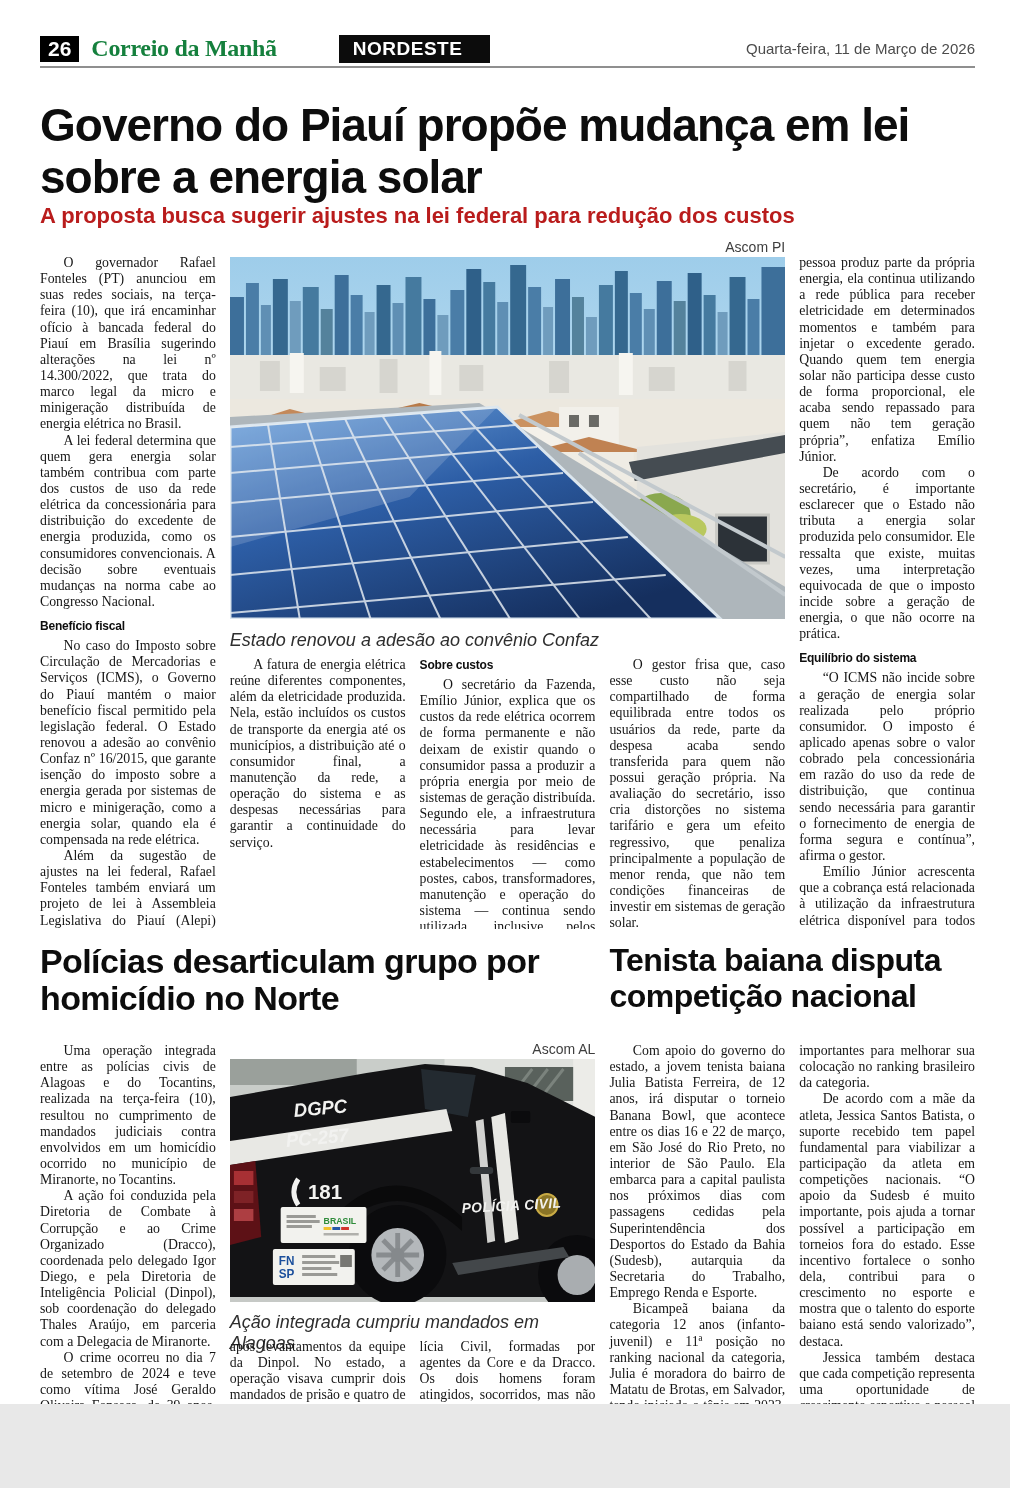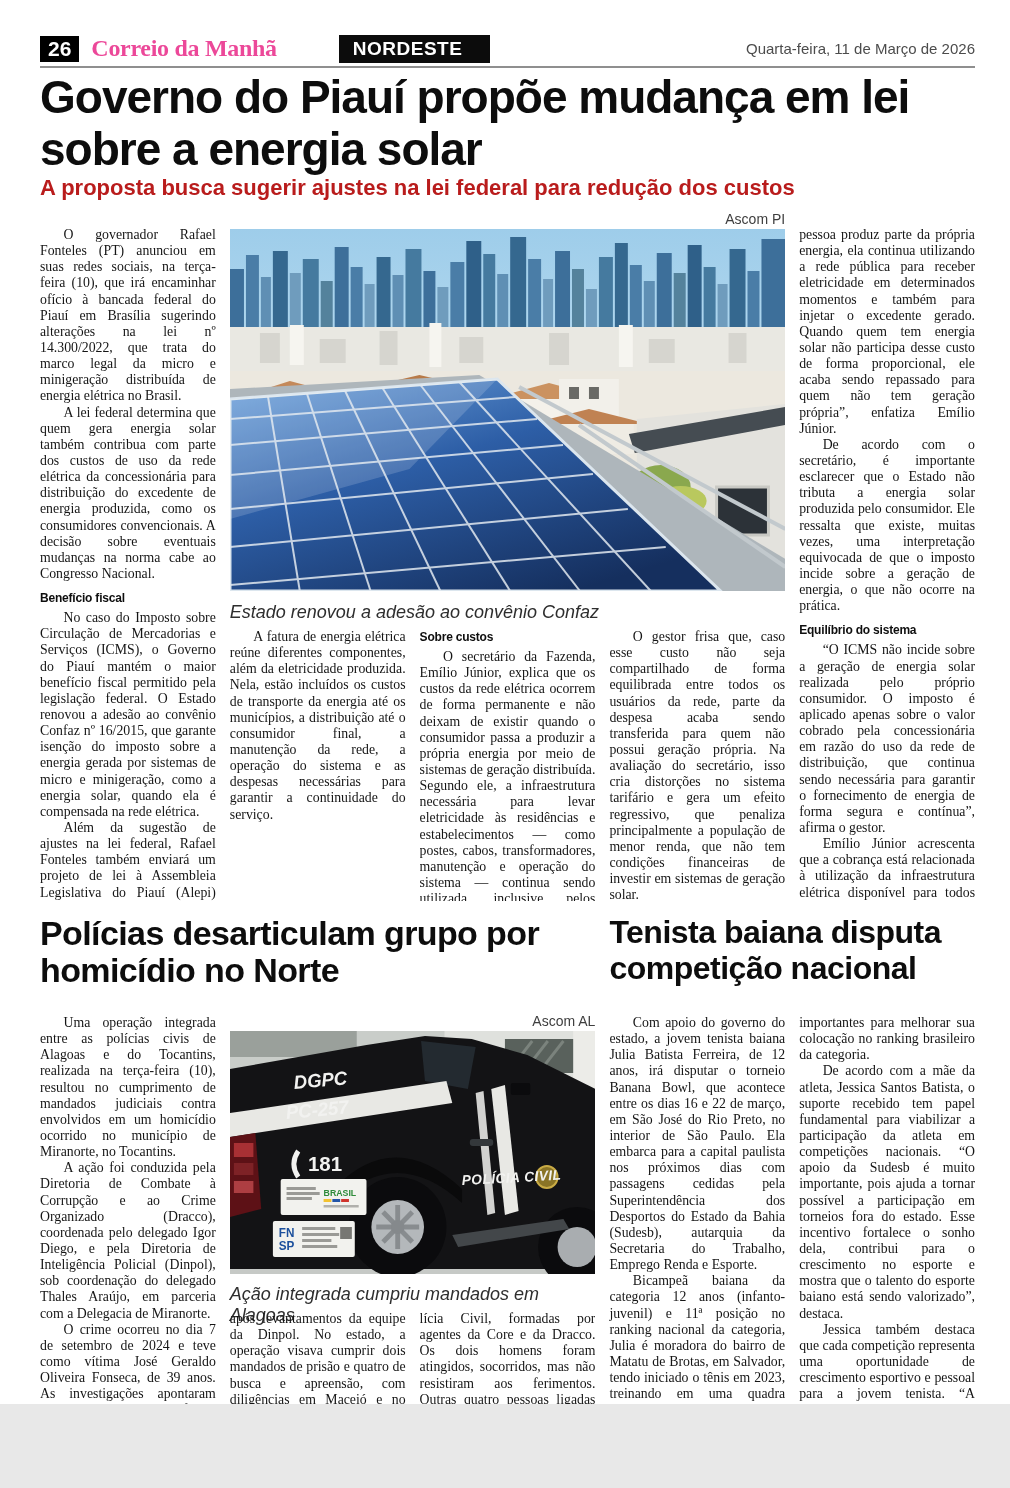--- a/index.html
+++ b/index.html
@@ -5,25 +5,25 @@
   * { box-sizing: border-box; margin: 0; padding: 0; }
   html,body { background:#e8e8e8; }
   .page {
     width:1010px; height:1404px; background:#ffffff; margin:0 auto;
     padding:36px 35px 20px 40px; overflow:hidden; color:#141414;
     font-family:"Liberation Serif", serif; position:relative;
   }
   
   .hdr { display:flex; align-items:center; height:32px; border-bottom:2px solid #8f8f8f; padding-bottom:5px; font-family:"Liberation Sans",sans-serif; }
   .pagenum { background:#000; color:#fff; font-weight:700; font-size:21px; padding:2px 8px 3px; line-height:1; }
-  .papername { font-family:"Liberation Serif",serif; font-weight:700; font-size:24px; color:#ec4899; margin-left:12px; letter-spacing:-0.3px; }
+  .papername { font-family:"Liberation Serif",serif; font-weight:700; font-size:24px; color:#15803d; margin-left:12px; letter-spacing:-0.3px; }
   .secbadge { background:#0c0c0c; color:#fff; font-weight:700; font-size:19px; letter-spacing:0.5px; padding:4px 28px 5px 14px; margin-left:62px; line-height:1; }
   .dateline { margin-left:auto; font-size:15px; color:#4c4c4c; }
   
-  .h1 { font-family:"Liberation Sans",sans-serif; font-weight:700; font-size:46px; line-height:1.12; letter-spacing:-1px; color:#0d0d0d; margin-top:4px; }
+  .h1 { font-family:"Liberation Sans",sans-serif; font-weight:700; font-size:46px; line-height:1.12; letter-spacing:-1px; color:#0d0d0d; margin-top:32px; }
   .sub { font-family:"Liberation Sans",sans-serif; font-weight:700; font-size:22px; color:#b91c1c; }
   
   .grid { display:grid; grid-template-columns:repeat(5,1fr); column-gap:14px; row-gap:6px; }
   .g1 { margin-top:12px; grid-template-rows:380px 24px 272px; }
   .g2 { margin-top:14px; grid-template-rows:94px 260px 24px 142px; }
   .bodycol { font-size:13.8px; line-height:1.17; text-align:justify; overflow:hidden; color:#151515; }
   .bodycol p { text-indent:1.7em; }
   .bodycol p.cont { text-indent:0; }
   .colsub { font-family:"Liberation Sans",sans-serif; font-weight:700; font-size:12px; letter-spacing:-0.2px; color:#0e0e0e; margin:9px 0 5px; }
   .colsub.first { margin-top:1px; }

